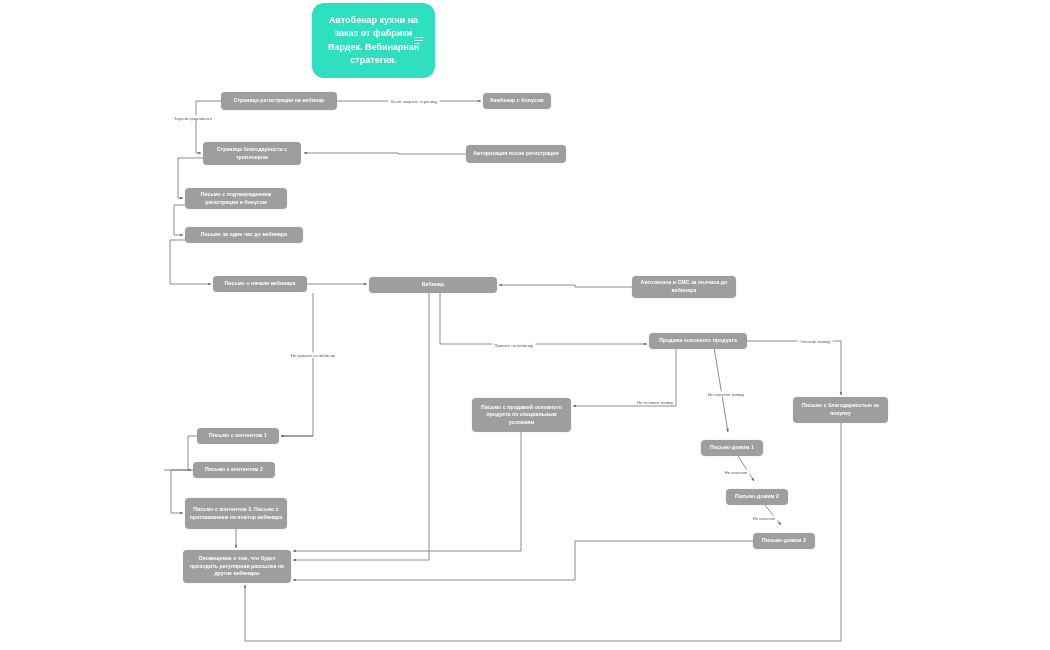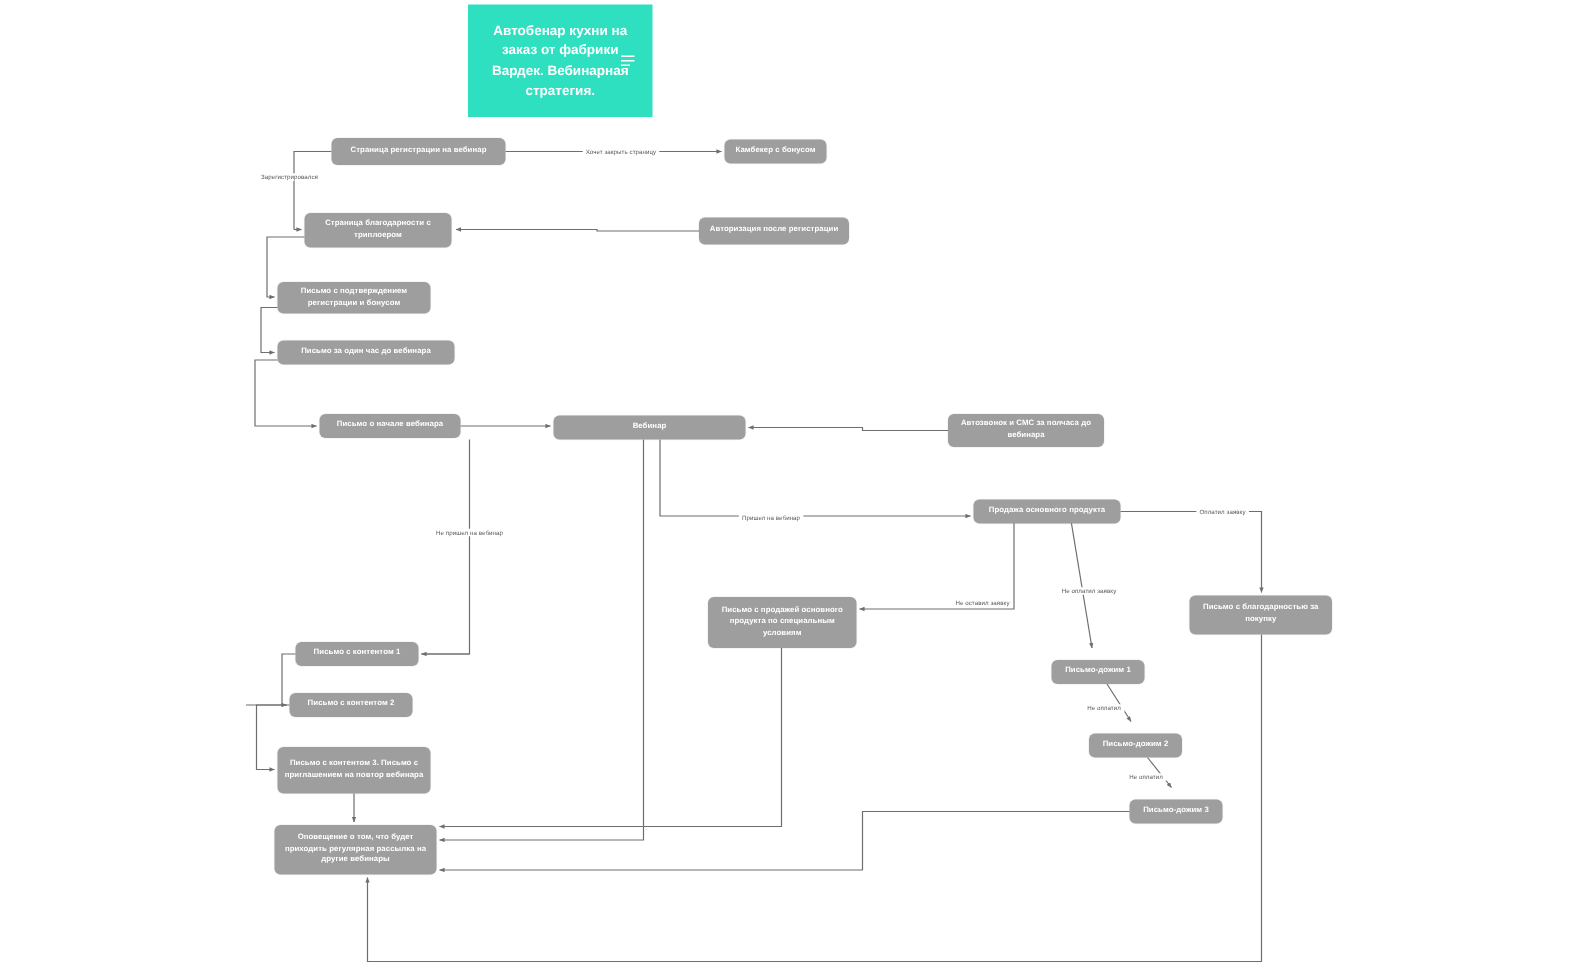--- a/index.html
+++ b/index.html
@@ -130,21 +130,21 @@
       <path d="M193,470 L171,470 L171,513 L183,513" marker-end="url(#arrow)"></path>
 
       <path d="M236,529 L236,548" marker-end="url(#arrow)"></path>
 
       <path d="M164,470 L191,470"></path>
 
       <path d="M313,436 L281,436"></path>
     </g>
   </svg>
 
-  <div class="title-node" style="left:312px;top:3px;width:123px;height:75px;">
+  <div class="title-node" style="left:312px;top:3px;width:123px;height:75px;border-radius:12px;">
     <span>Автобенар кухни на заказ от фабрики Вардек. Вебинарная стратегия.</span>
   </div>
   <div class="title-menu" style="left:414px;top:37px;">
     <i></i>
       <i></i>
       <i></i>
   </div>
 
   <div class="node" style="left:221px;top:92px;width:116px;height:18px;">
     <span>Страница регистрации на вебинар</span>

